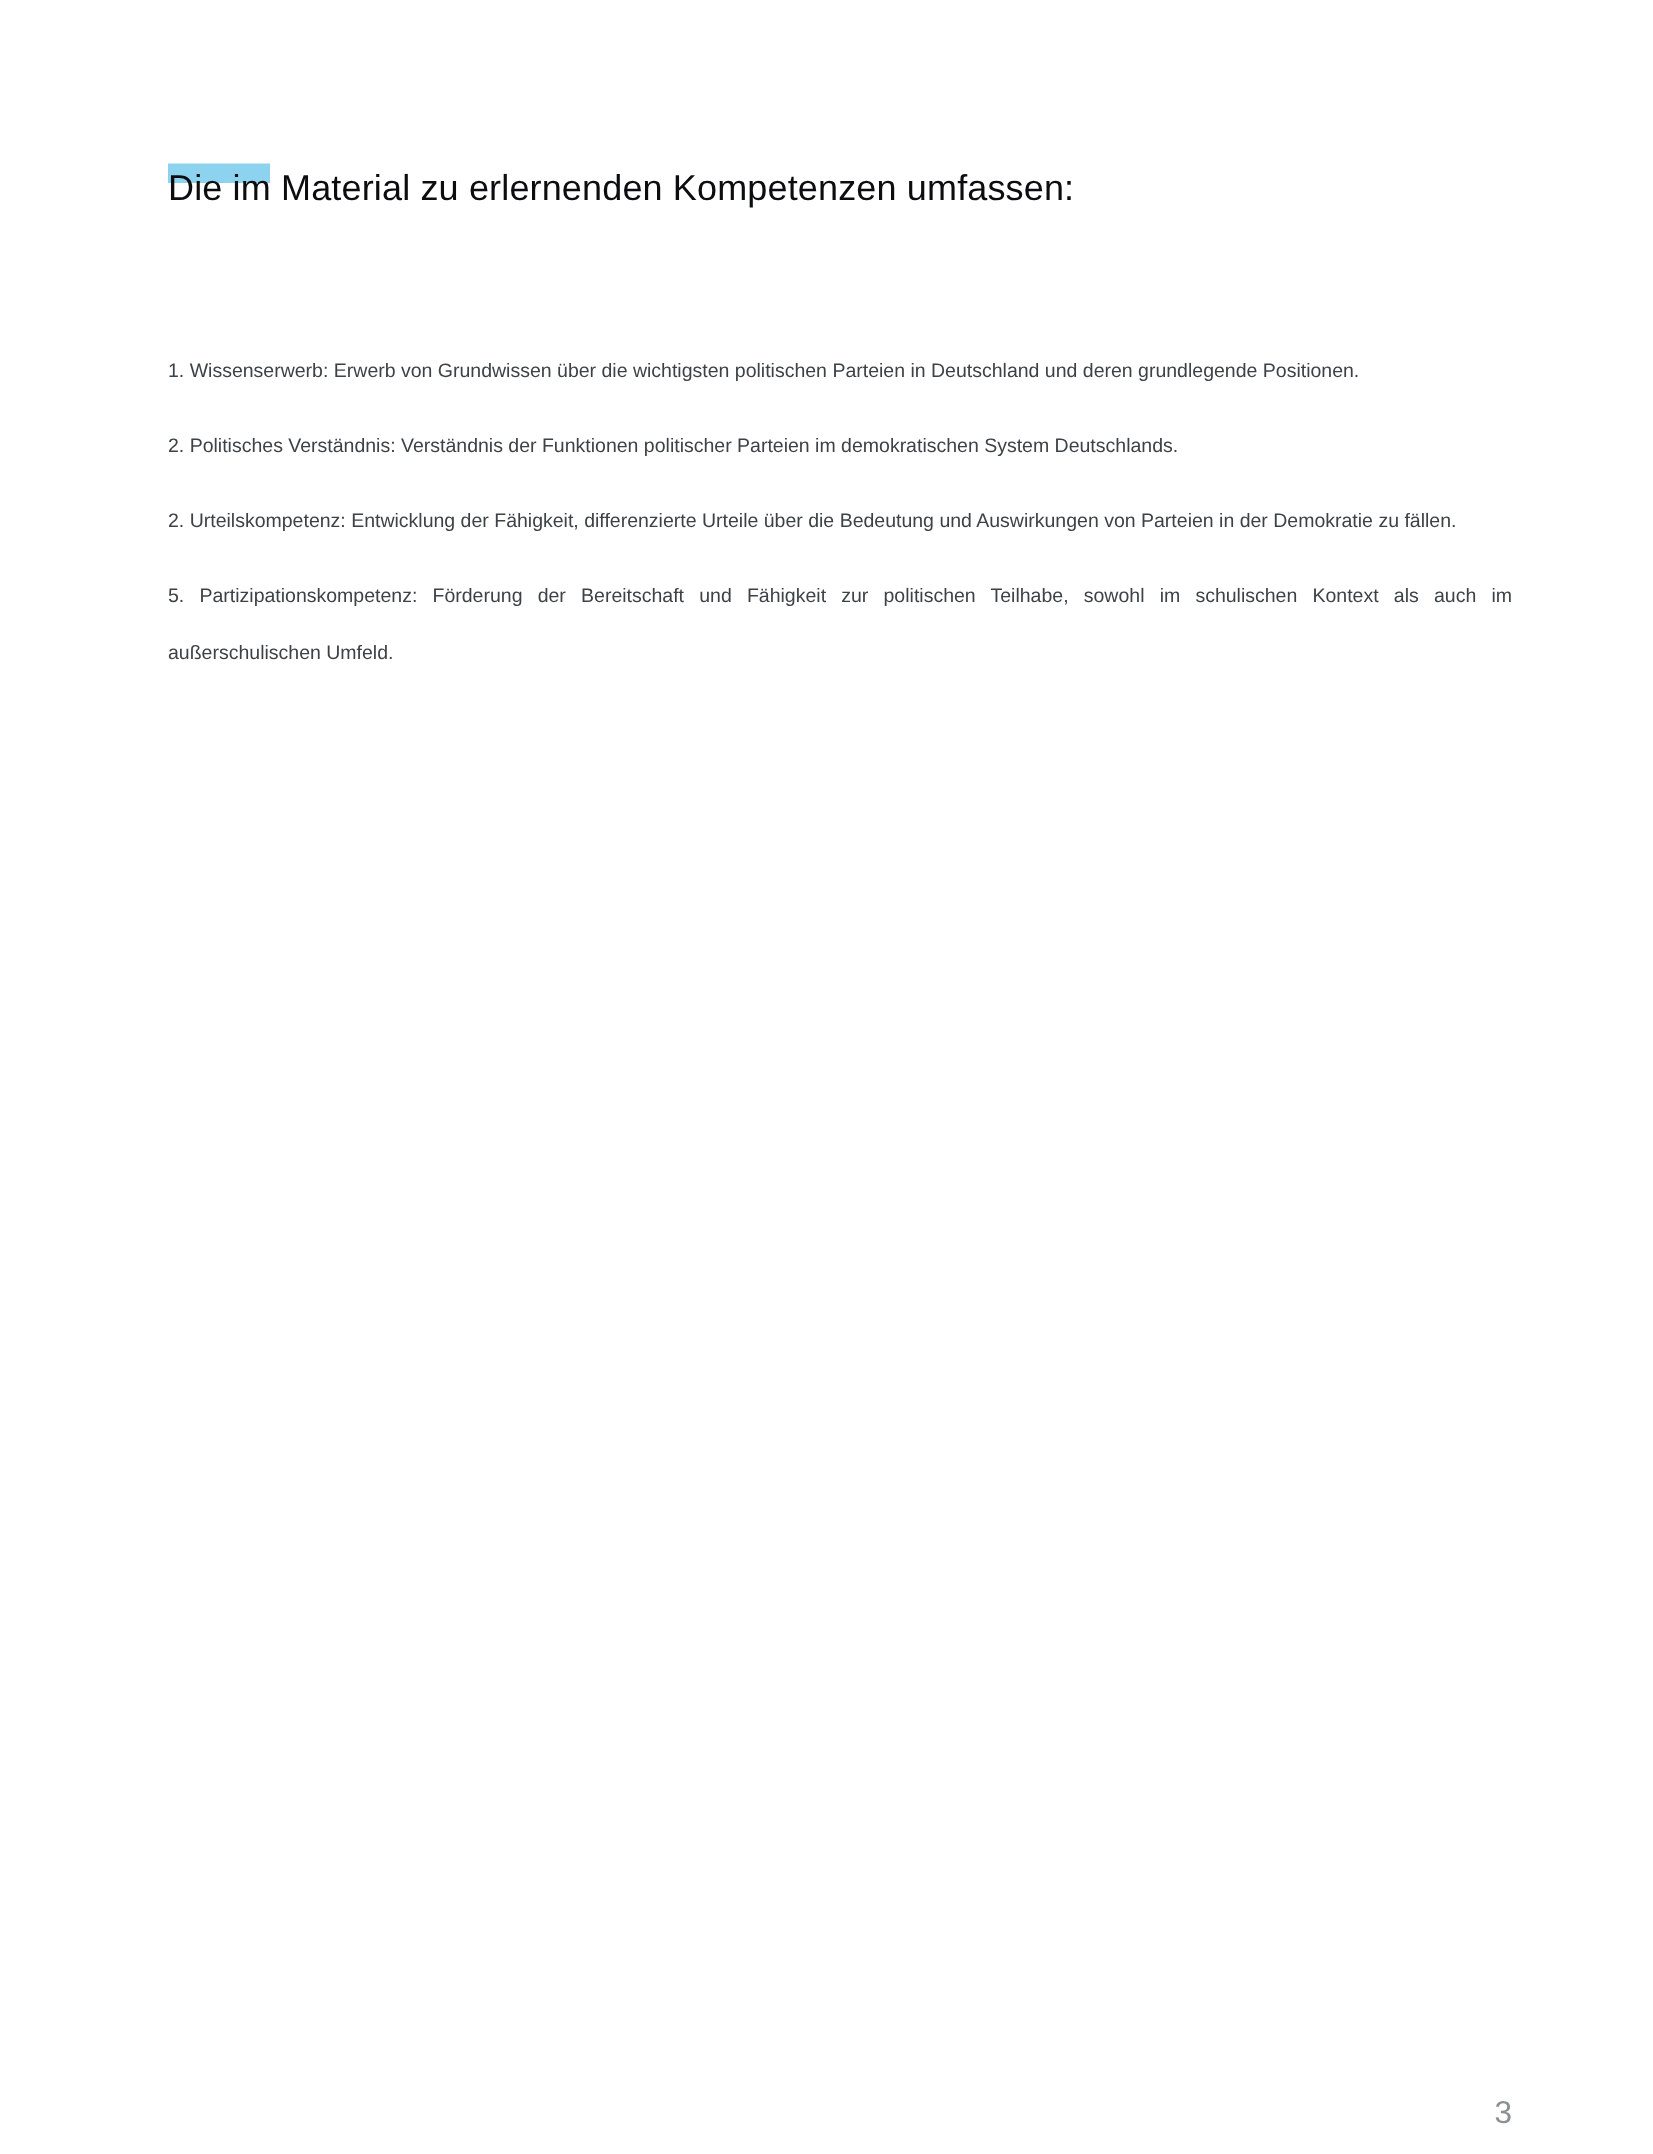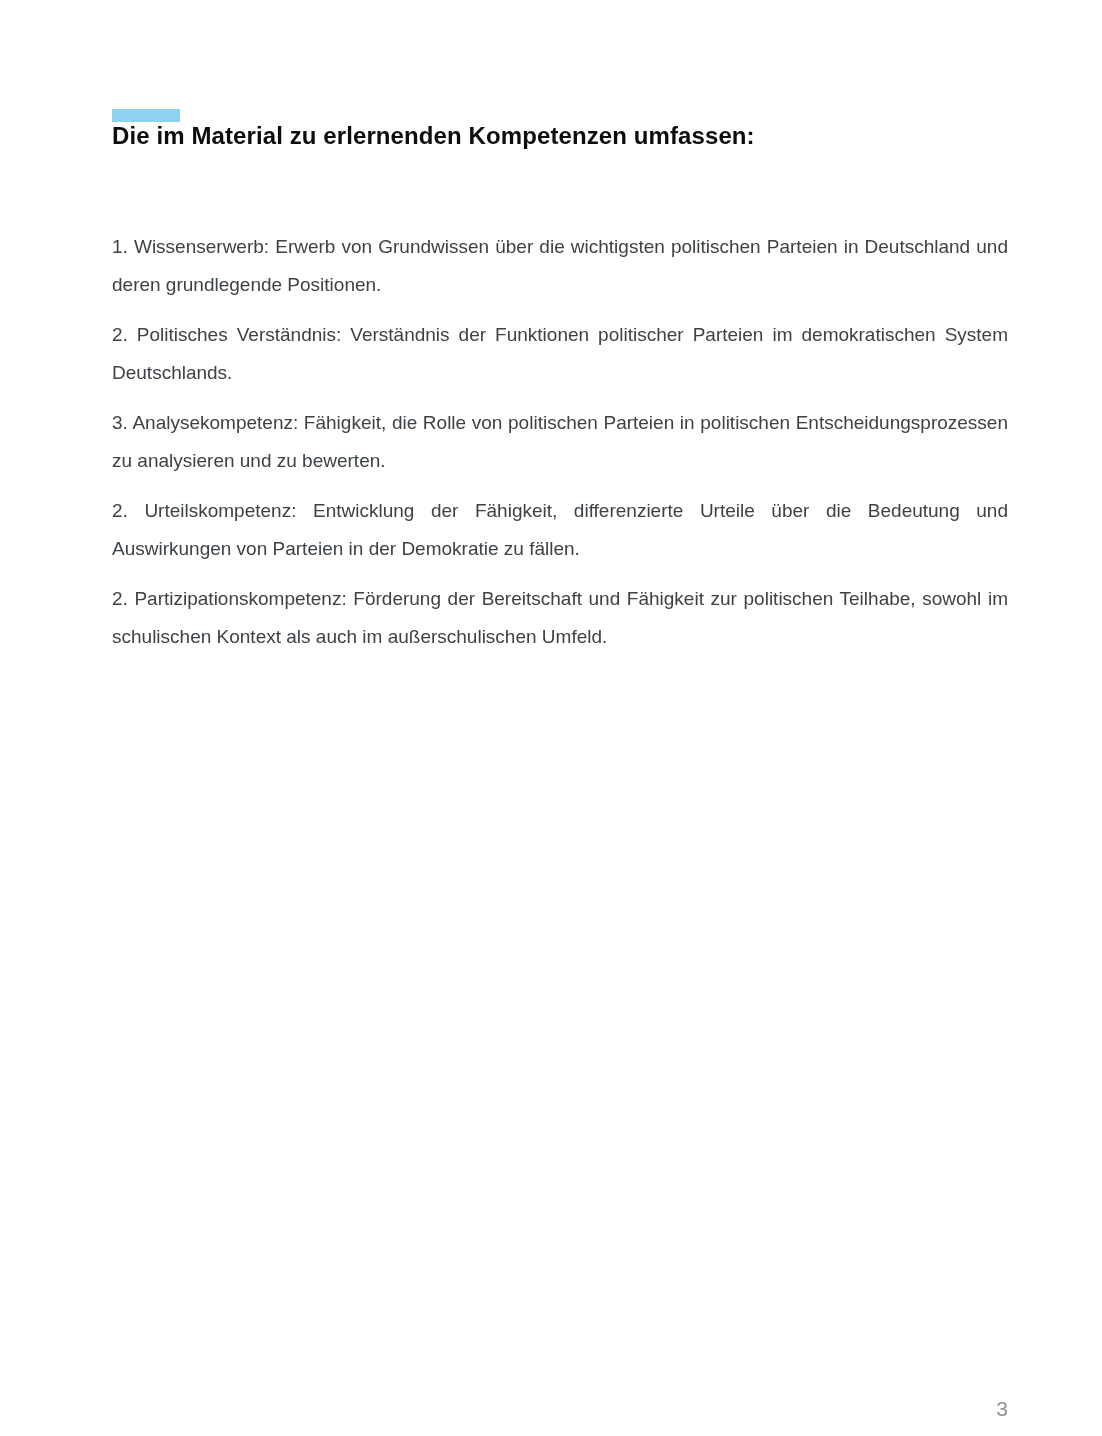--- a/index.html
+++ b/index.html
@@ -20,38 +20,38 @@
   .accent-bar {
     position: absolute;
     left: 112px;
     top: 109px;
     width: 68px;
     height: 13px;
   }
   .heading {
     position: absolute;
     left: 112px;
-    top: 121px;
+    top: 111px;
     margin: 0;
     width: 896px;
     font-size: 24px;
     line-height: 30px;
-    font-weight: 700;
+    font-weight: 400;
     color: #0c0d0e;
     letter-spacing: 0.1px;
   }
   .content {
     position: absolute;
     left: 112px;
     top: 228px;
     width: 896px;
   }
   .content p {
     margin: 0 0 12px 0;
-    font-size: 19px;
+    font-size: 13px;
     line-height: 38px;
     color: #3d4246;
     text-align: justify;
     text-justify: inter-word;
   }
   .page-number {
     position: absolute;
     right: 94px;
     bottom: 15px;
     font-size: 21px;
@@ -63,20 +63,19 @@
 
 <div class="page">
 
   <div class="accent-bar" style="background-color: rgb(141, 211, 240);"></div>
 
   <h1 class="heading">Die im Material zu erlernenden Kompetenzen umfassen:</h1>
 
   <div class="content">
     <p>1. Wissenserwerb: Erwerb von Grundwissen über die wichtigsten politischen Parteien in Deutschland und deren grundlegende Positionen.</p>
     <p>2. Politisches Verständnis: Verständnis der Funktionen politischer Parteien im demokratischen System Deutschlands.</p>
-    <p>3. Analysekompetenz: Fähigkeit, die Rolle von politischen Parteien in politischen Entscheidungsprozessen zu analysieren und zu bewerten.</p>
     <p>2. Urteilskompetenz: Entwicklung der Fähigkeit, differenzierte Urteile über die Bedeutung und Auswirkungen von Parteien in der Demokratie zu fällen.</p>
-    <p>2. Partizipationskompetenz: Förderung der Bereitschaft und Fähigkeit zur politischen Teilhabe, sowohl im schulischen Kontext als auch im außerschulischen Umfeld.</p>
+    <p>5. Partizipationskompetenz: Förderung der Bereitschaft und Fähigkeit zur politischen Teilhabe, sowohl im schulischen Kontext als auch im außerschulischen Umfeld.</p>
   </div>
 
   <div class="page-number">3</div>
 
 </div>
 
 </body></html>

